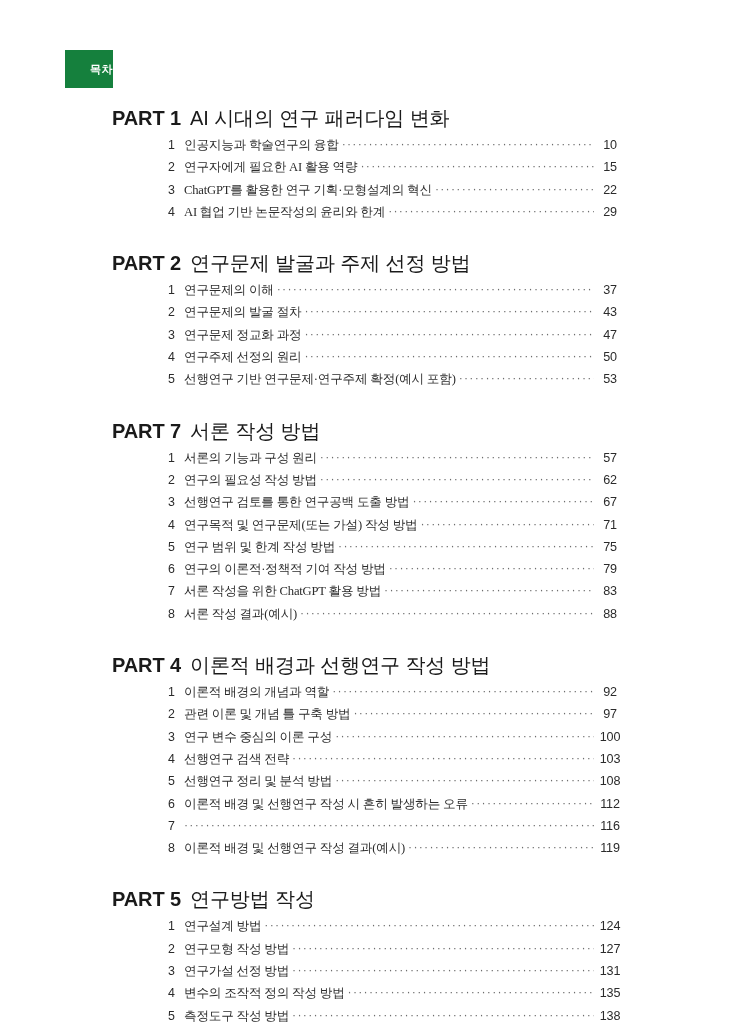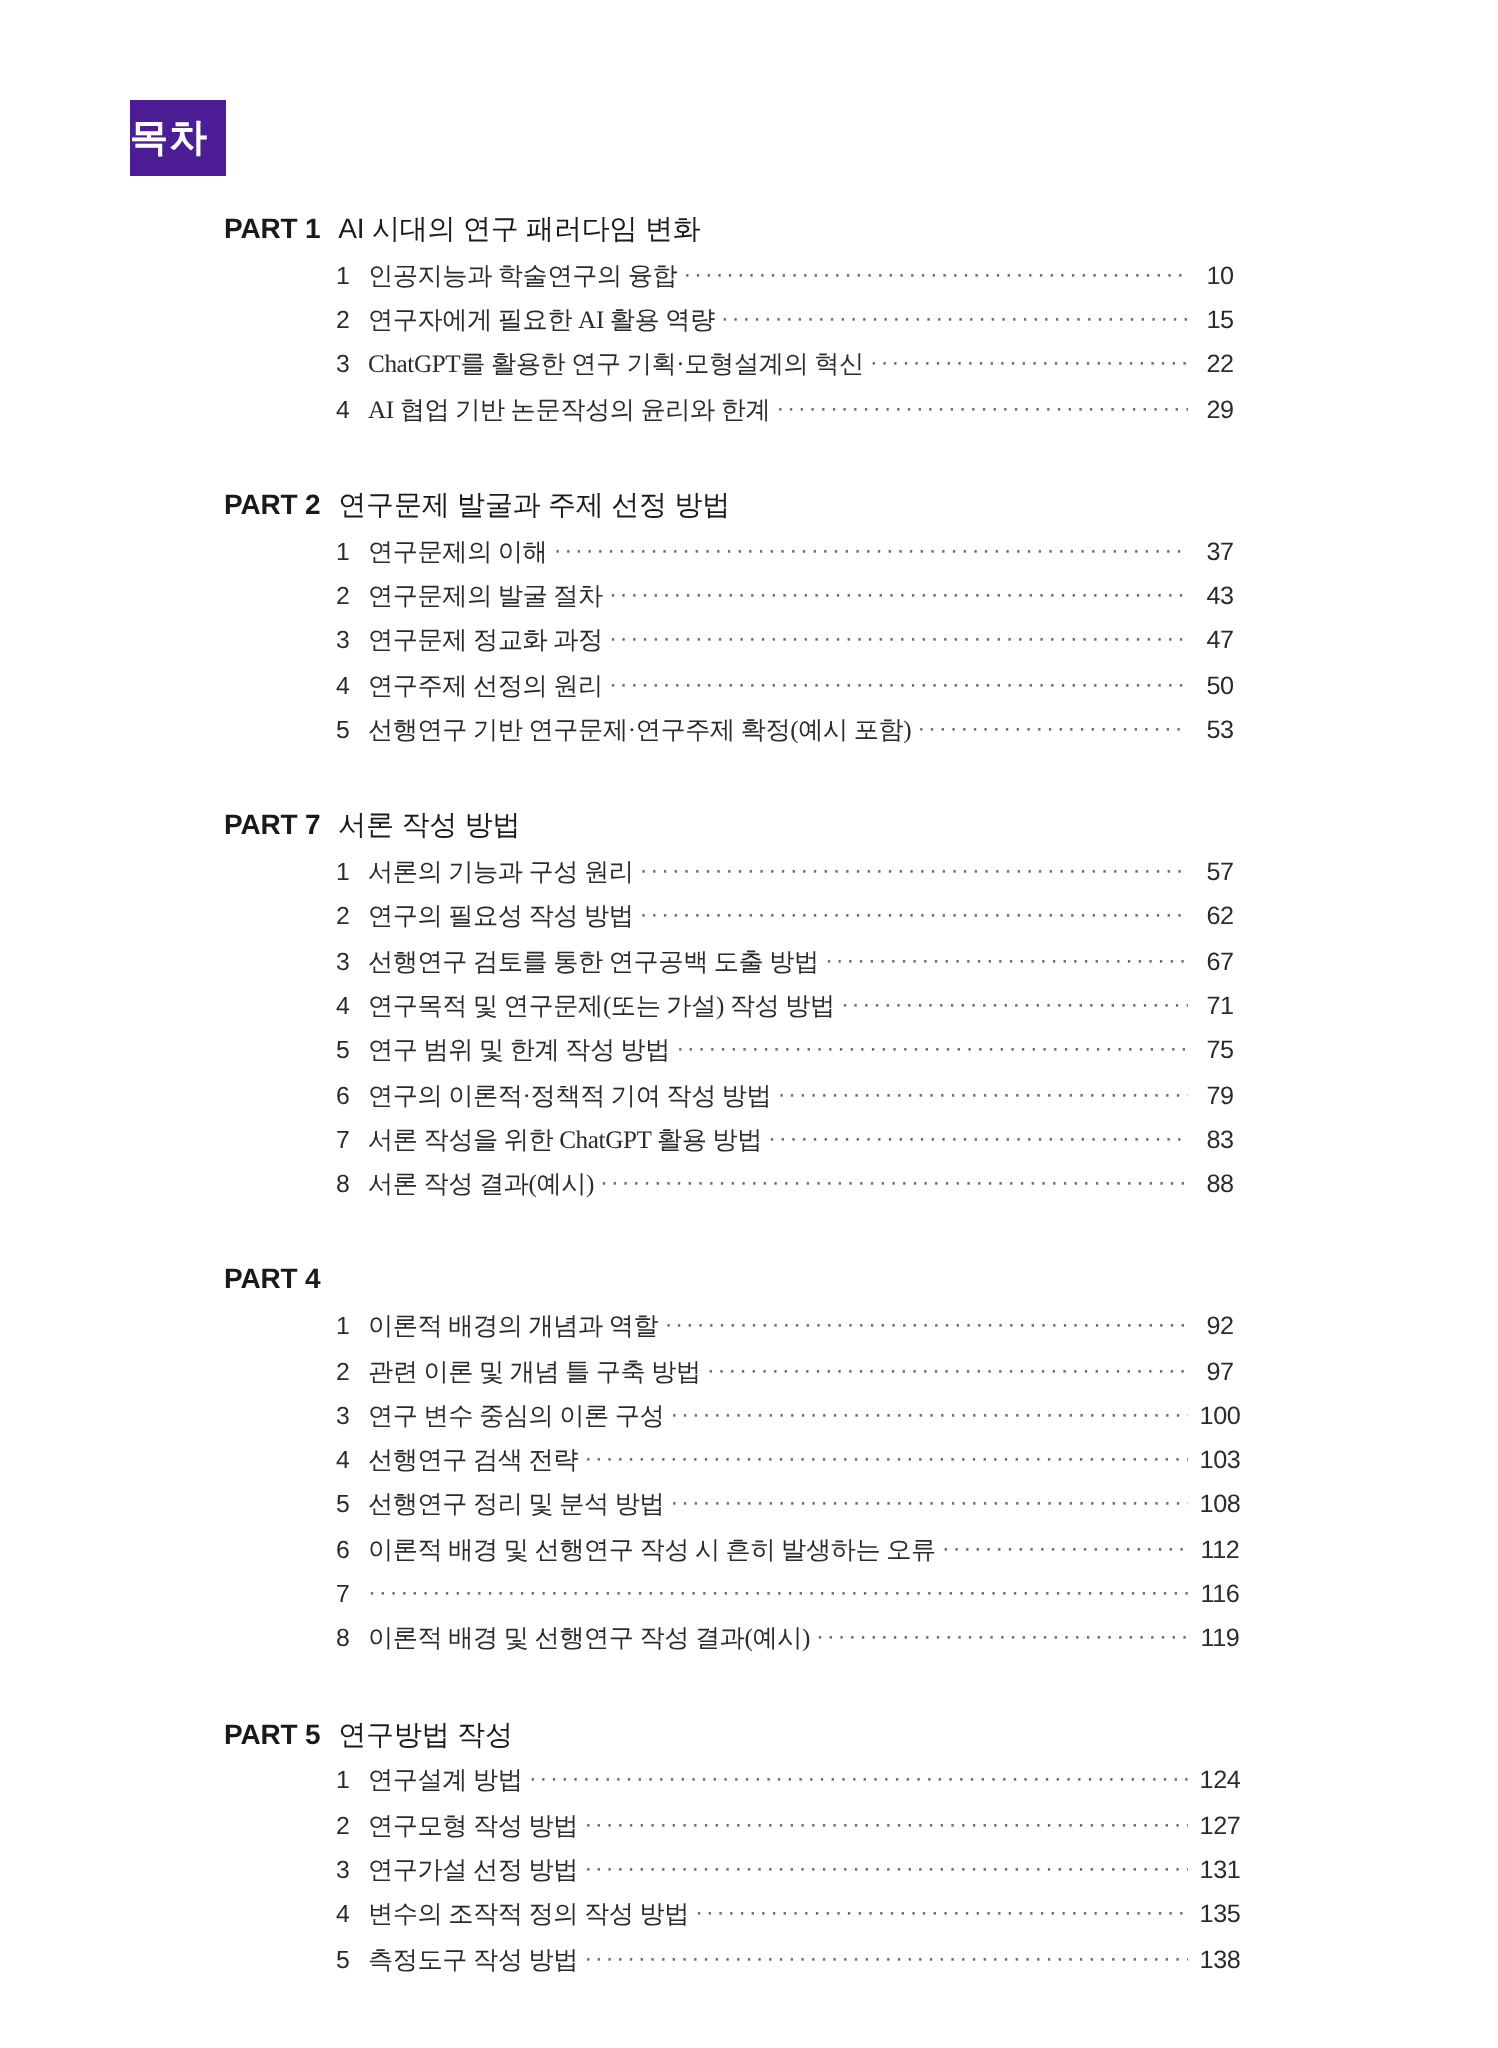--- a/index.html
+++ b/index.html
@@ -25,28 +25,28 @@
     box-sizing: border-box;
   }
 
   
   .toc-badge {
     position: absolute;
     left: 65px;
     top: 50px;
     width: 48px;
     height: 38px;
-    background: #4c1d95;
+    background: #15803d;
     color: #ffffff;
-    font-size: 19px;
+    font-size: 11px;
     font-weight: 700;
     letter-spacing: 0.5px;
     display: flex;
     align-items: center;
-    justify-content: flex-start;
+    justify-content: flex-end;
     line-height: 1;
   }
 
   
   .toc-body {
     position: absolute;
     left: 112px;
     top: 106px;
     width: 512px;
   }
@@ -54,21 +54,21 @@
   .part-block {
     margin-bottom: 23px;
   }
   .part-block:last-child {
     margin-bottom: 0;
   }
 
   .part-heading {
     display: flex;
     align-items: baseline;
-    font-size: 14px;
+    font-size: 20px;
     font-weight: 700;
     color: #1a1a1a;
     letter-spacing: -0.1px;
     margin: 0 0 9px 0;
     line-height: 1.2;
   }
   .part-label {
     font-weight: 700;
     white-space: nowrap;
   }
@@ -262,20 +262,21 @@
             <span class="entry-num">8</span>
             <span class="entry-title">서론 작성 결과(예시)</span>
             <span class="entry-dots">·························································································</span>
             <span class="entry-page">88</span>
           </li>
         </ul>
       </section>
       <section class="part-block">
         <h2 class="part-heading">
           <span class="part-label">PART 4</span>
+          <span class="part-title">이론적 배경과 선행연구 작성 방법</span>
         </h2>
         <ul class="entry-list">
           <li class="entry">
             <span class="entry-num">1</span>
             <span class="entry-title">이론적 배경의 개념과 역할</span>
             <span class="entry-dots">·························································································</span>
             <span class="entry-page">92</span>
           </li>
           <li class="entry">
             <span class="entry-num">2</span>

